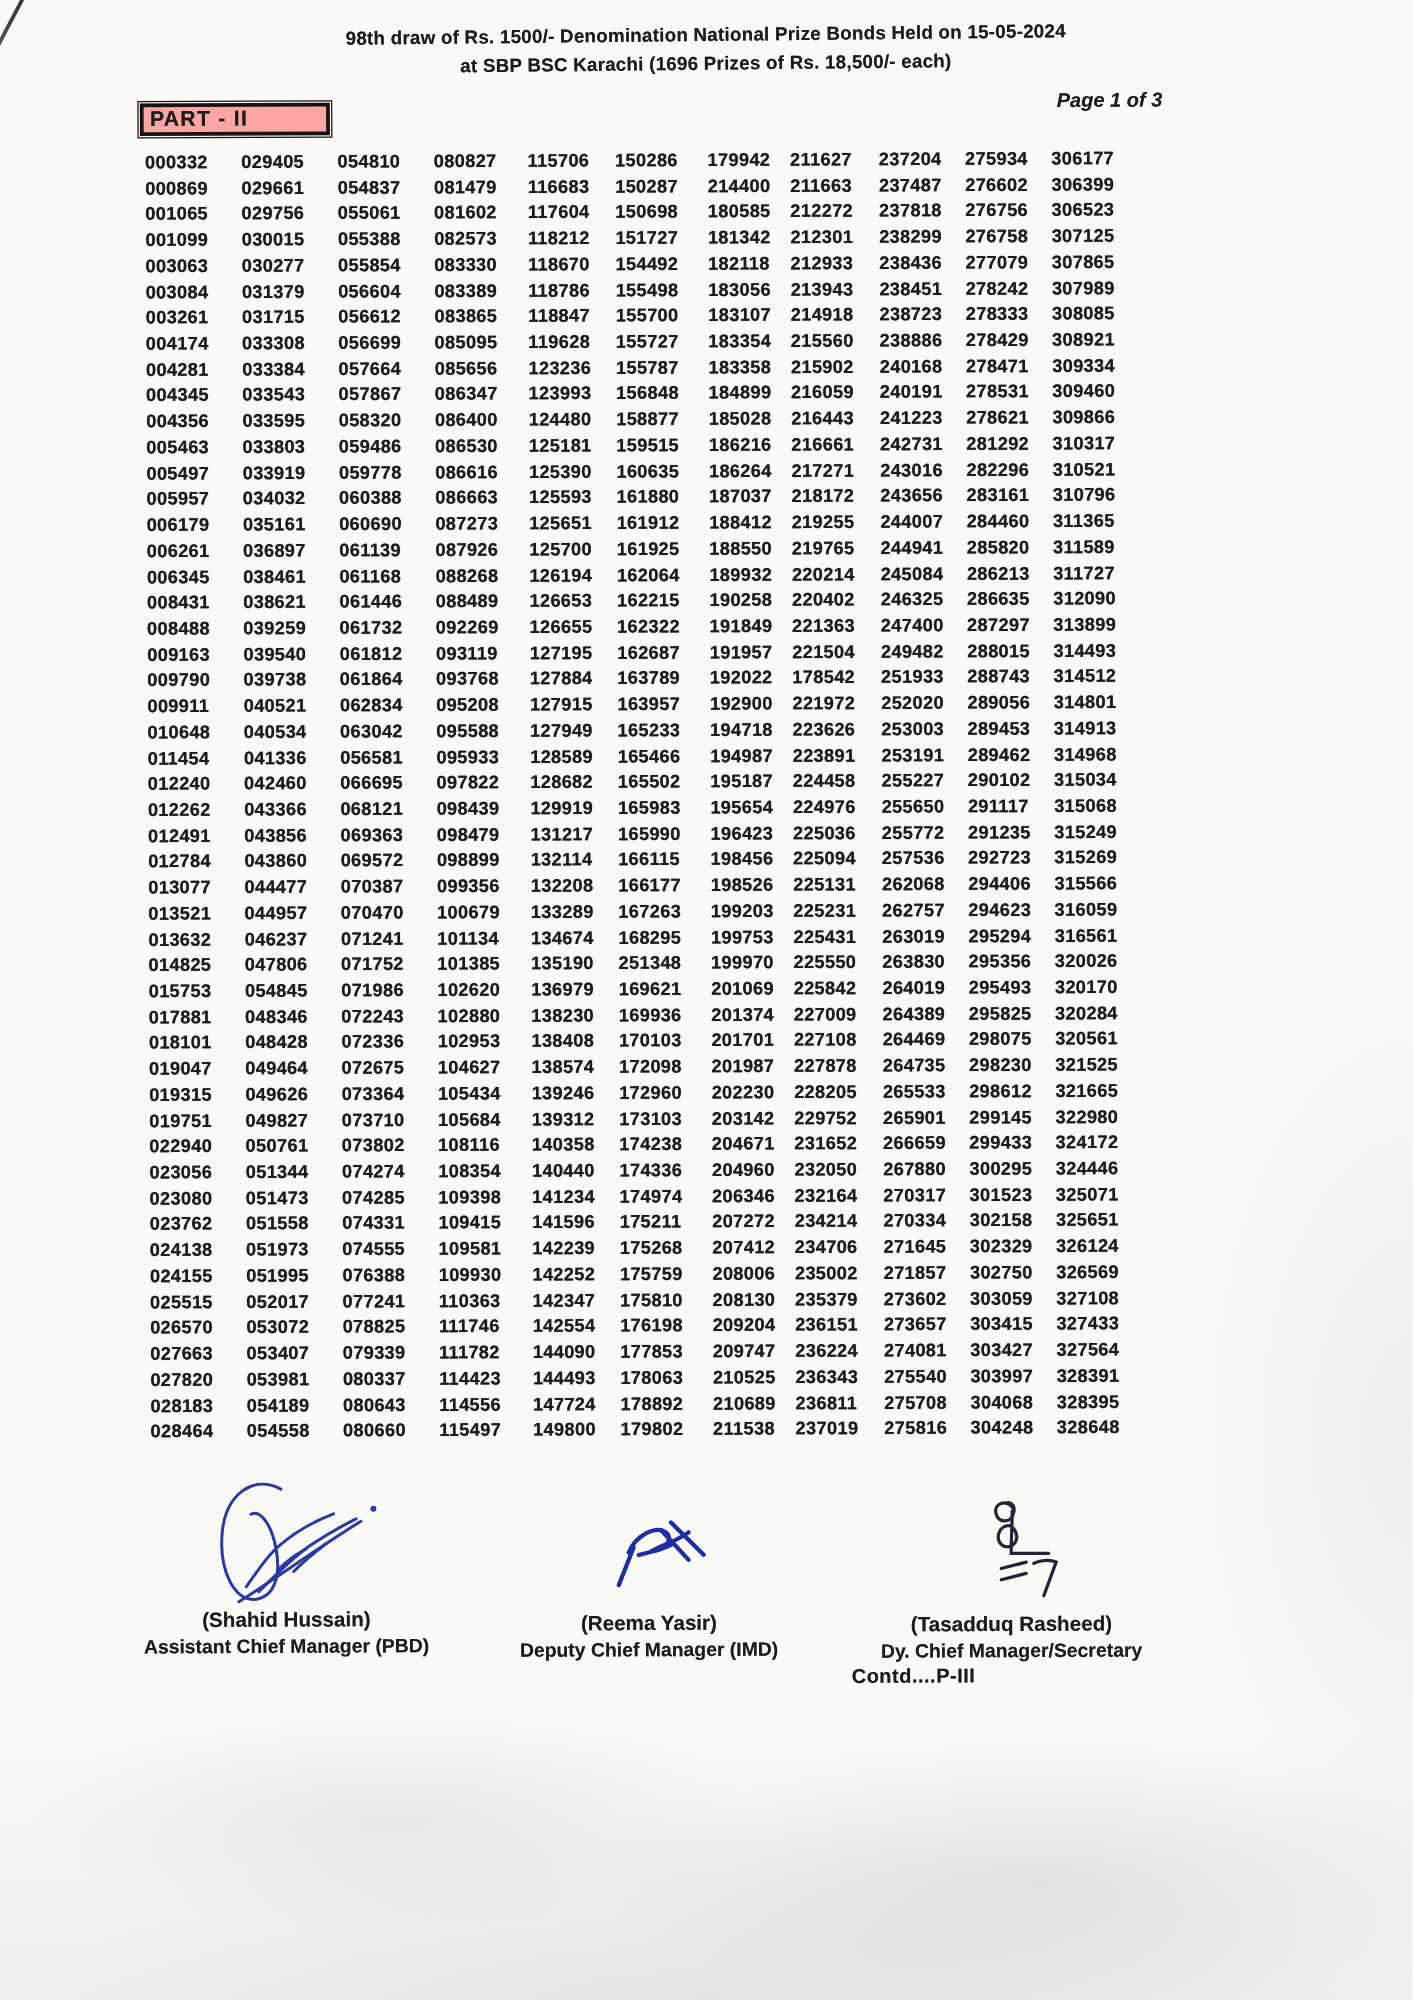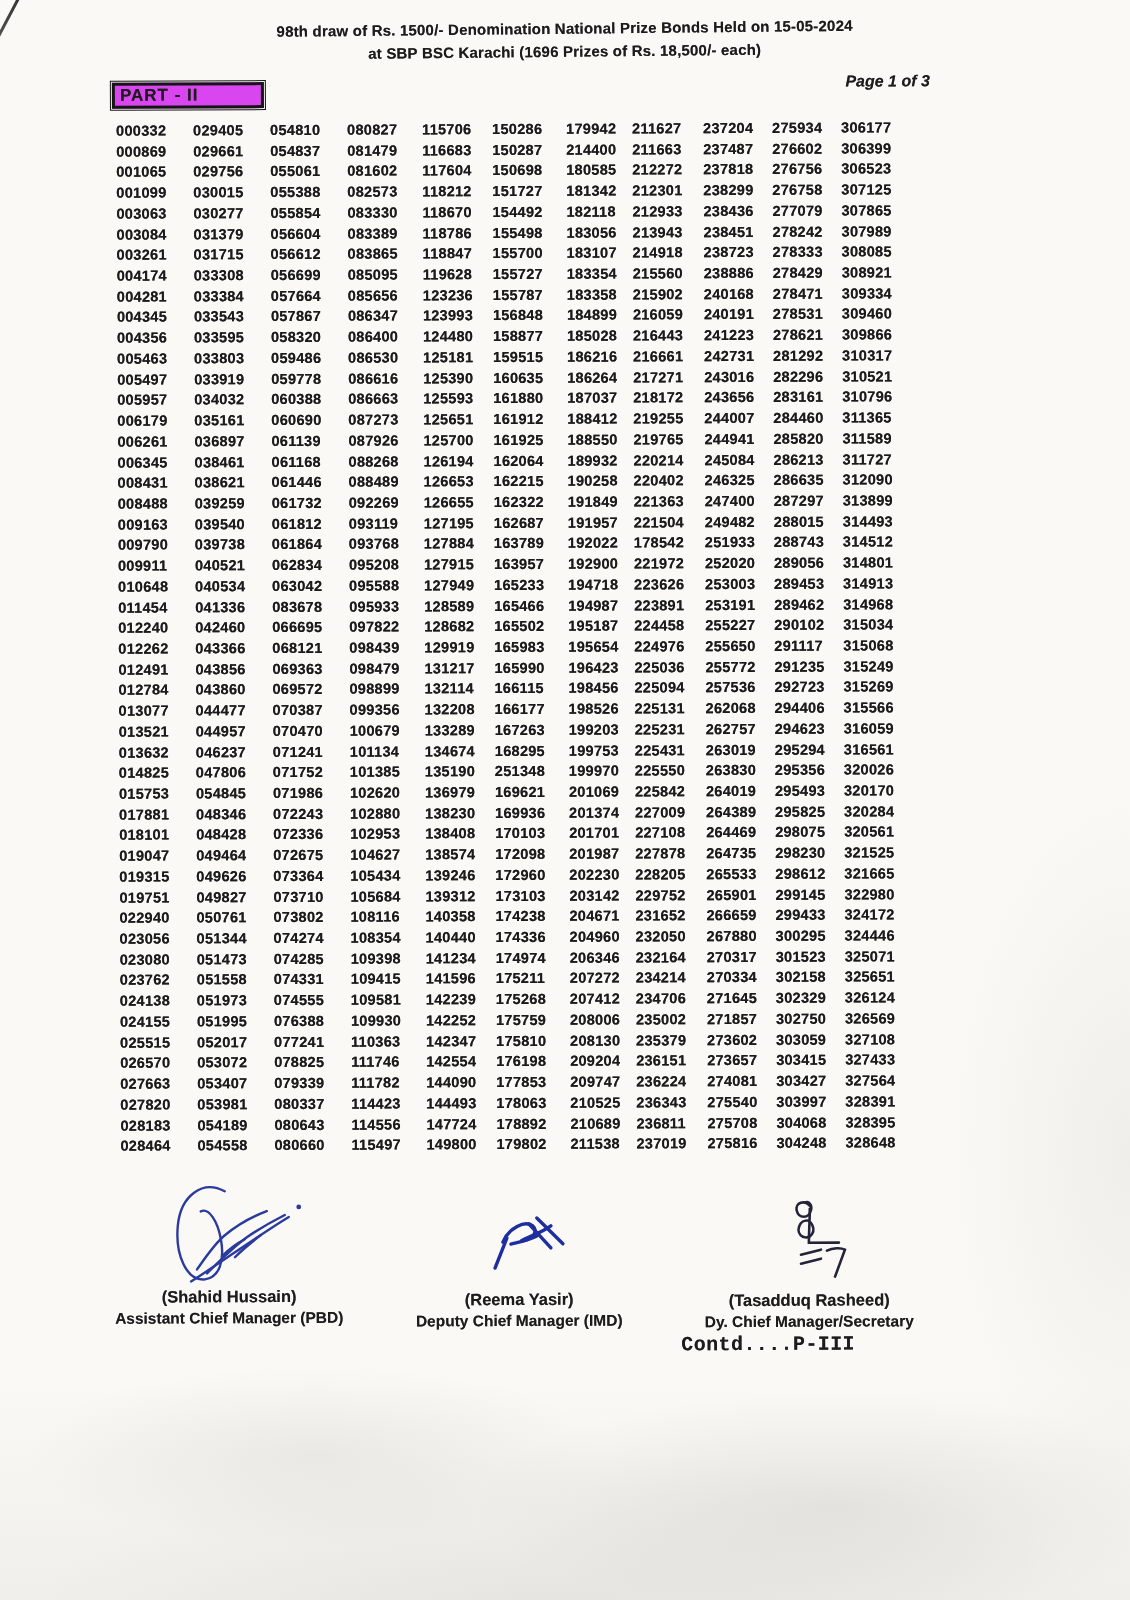--- a/index.html
+++ b/index.html
@@ -21,42 +21,42 @@
 
   .hdr{position:absolute;left:0;width:1130px;text-align:center;font-weight:700;font-size:15px;letter-spacing:.2px;transform:rotate(-0.35deg);text-shadow:0 0 .5px rgba(25,25,25,.7);}
   .hdr1{top:22px;}
   .hdr2{top:45px;}
 
   .pagelabel{position:absolute;right:200px;top:76px;font-weight:700;font-style:italic;font-size:16px;text-shadow:0 0 .5px rgba(25,25,25,.6);}
 
   .partbox{
     position:absolute;left:112px;top:83px;width:141px;height:20px;
     border:3px solid #141414;outline:1px solid #141414;outline-offset:1px;
-    display:flex;align-items:center;padding-left:5px;background:#d946ef;
+    display:flex;align-items:center;padding-left:5px;background:#fca5a5;
     font-weight:700;font-size:17px;letter-spacing:1px;text-shadow:0 0 .5px rgba(25,25,25,.7);
   }
 
   .tbl{
     position:absolute;left:116px;top:121px;
     display:grid;
     grid-template-columns:77px 77px 77px 75px 70px 74px 66px 71px 69px 69px 65px;
     grid-auto-rows:20.72px;
   }
   .trow{display:contents;}
   .tcell{
     font-weight:700;font-size:14.6px;line-height:20.72px;letter-spacing:.25px;
     color:#1b1b1b;text-shadow:0 0 .55px rgba(20,20,20,.75);
     white-space:nowrap;
   }
 
   .sig-svg{position:absolute;}
   .sigblock{position:absolute;text-align:center;font-weight:700;text-shadow:0 0 .5px rgba(25,25,25,.6);}
   .signame{font-size:16.5px;margin-bottom:3px;}
   .sigtitle{font-size:15.5px;}
-  .contd{position:absolute;left:676px;top:1336px;font-weight:700;font-size:20px;letter-spacing:.4px;text-shadow:0 0 .5px rgba(25,25,25,.6);font-family:Liberation Mono, monospace;}
+  .contd{position:absolute;left:676px;top:1336px;font-weight:700;font-size:16px;letter-spacing:.4px;text-shadow:0 0 .5px rgba(25,25,25,.6);}
 
   .shadow-band{position:absolute;pointer-events:none;}
 </style>
 </head>
 <body>
 
 <div class="page">
 
   <div class="crease"></div>
 
@@ -86,21 +86,21 @@
       <div class="trow"><span class="tcell">005957</span><span class="tcell">034032</span><span class="tcell">060388</span><span class="tcell">086663</span><span class="tcell">125593</span><span class="tcell">161880</span><span class="tcell">187037</span><span class="tcell">218172</span><span class="tcell">243656</span><span class="tcell">283161</span><span class="tcell">310796</span></div>
       <div class="trow"><span class="tcell">006179</span><span class="tcell">035161</span><span class="tcell">060690</span><span class="tcell">087273</span><span class="tcell">125651</span><span class="tcell">161912</span><span class="tcell">188412</span><span class="tcell">219255</span><span class="tcell">244007</span><span class="tcell">284460</span><span class="tcell">311365</span></div>
       <div class="trow"><span class="tcell">006261</span><span class="tcell">036897</span><span class="tcell">061139</span><span class="tcell">087926</span><span class="tcell">125700</span><span class="tcell">161925</span><span class="tcell">188550</span><span class="tcell">219765</span><span class="tcell">244941</span><span class="tcell">285820</span><span class="tcell">311589</span></div>
       <div class="trow"><span class="tcell">006345</span><span class="tcell">038461</span><span class="tcell">061168</span><span class="tcell">088268</span><span class="tcell">126194</span><span class="tcell">162064</span><span class="tcell">189932</span><span class="tcell">220214</span><span class="tcell">245084</span><span class="tcell">286213</span><span class="tcell">311727</span></div>
       <div class="trow"><span class="tcell">008431</span><span class="tcell">038621</span><span class="tcell">061446</span><span class="tcell">088489</span><span class="tcell">126653</span><span class="tcell">162215</span><span class="tcell">190258</span><span class="tcell">220402</span><span class="tcell">246325</span><span class="tcell">286635</span><span class="tcell">312090</span></div>
       <div class="trow"><span class="tcell">008488</span><span class="tcell">039259</span><span class="tcell">061732</span><span class="tcell">092269</span><span class="tcell">126655</span><span class="tcell">162322</span><span class="tcell">191849</span><span class="tcell">221363</span><span class="tcell">247400</span><span class="tcell">287297</span><span class="tcell">313899</span></div>
       <div class="trow"><span class="tcell">009163</span><span class="tcell">039540</span><span class="tcell">061812</span><span class="tcell">093119</span><span class="tcell">127195</span><span class="tcell">162687</span><span class="tcell">191957</span><span class="tcell">221504</span><span class="tcell">249482</span><span class="tcell">288015</span><span class="tcell">314493</span></div>
       <div class="trow"><span class="tcell">009790</span><span class="tcell">039738</span><span class="tcell">061864</span><span class="tcell">093768</span><span class="tcell">127884</span><span class="tcell">163789</span><span class="tcell">192022</span><span class="tcell">178542</span><span class="tcell">251933</span><span class="tcell">288743</span><span class="tcell">314512</span></div>
       <div class="trow"><span class="tcell">009911</span><span class="tcell">040521</span><span class="tcell">062834</span><span class="tcell">095208</span><span class="tcell">127915</span><span class="tcell">163957</span><span class="tcell">192900</span><span class="tcell">221972</span><span class="tcell">252020</span><span class="tcell">289056</span><span class="tcell">314801</span></div>
       <div class="trow"><span class="tcell">010648</span><span class="tcell">040534</span><span class="tcell">063042</span><span class="tcell">095588</span><span class="tcell">127949</span><span class="tcell">165233</span><span class="tcell">194718</span><span class="tcell">223626</span><span class="tcell">253003</span><span class="tcell">289453</span><span class="tcell">314913</span></div>
-      <div class="trow"><span class="tcell">011454</span><span class="tcell">041336</span><span class="tcell">083678</span><span class="tcell">095933</span><span class="tcell">128589</span><span class="tcell">165466</span><span class="tcell">194987</span><span class="tcell">223891</span><span class="tcell">253191</span><span class="tcell">289462</span><span class="tcell">314968</span></div>
+      <div class="trow"><span class="tcell">011454</span><span class="tcell">041336</span><span class="tcell">056581</span><span class="tcell">095933</span><span class="tcell">128589</span><span class="tcell">165466</span><span class="tcell">194987</span><span class="tcell">223891</span><span class="tcell">253191</span><span class="tcell">289462</span><span class="tcell">314968</span></div>
       <div class="trow"><span class="tcell">012240</span><span class="tcell">042460</span><span class="tcell">066695</span><span class="tcell">097822</span><span class="tcell">128682</span><span class="tcell">165502</span><span class="tcell">195187</span><span class="tcell">224458</span><span class="tcell">255227</span><span class="tcell">290102</span><span class="tcell">315034</span></div>
       <div class="trow"><span class="tcell">012262</span><span class="tcell">043366</span><span class="tcell">068121</span><span class="tcell">098439</span><span class="tcell">129919</span><span class="tcell">165983</span><span class="tcell">195654</span><span class="tcell">224976</span><span class="tcell">255650</span><span class="tcell">291117</span><span class="tcell">315068</span></div>
       <div class="trow"><span class="tcell">012491</span><span class="tcell">043856</span><span class="tcell">069363</span><span class="tcell">098479</span><span class="tcell">131217</span><span class="tcell">165990</span><span class="tcell">196423</span><span class="tcell">225036</span><span class="tcell">255772</span><span class="tcell">291235</span><span class="tcell">315249</span></div>
       <div class="trow"><span class="tcell">012784</span><span class="tcell">043860</span><span class="tcell">069572</span><span class="tcell">098899</span><span class="tcell">132114</span><span class="tcell">166115</span><span class="tcell">198456</span><span class="tcell">225094</span><span class="tcell">257536</span><span class="tcell">292723</span><span class="tcell">315269</span></div>
       <div class="trow"><span class="tcell">013077</span><span class="tcell">044477</span><span class="tcell">070387</span><span class="tcell">099356</span><span class="tcell">132208</span><span class="tcell">166177</span><span class="tcell">198526</span><span class="tcell">225131</span><span class="tcell">262068</span><span class="tcell">294406</span><span class="tcell">315566</span></div>
       <div class="trow"><span class="tcell">013521</span><span class="tcell">044957</span><span class="tcell">070470</span><span class="tcell">100679</span><span class="tcell">133289</span><span class="tcell">167263</span><span class="tcell">199203</span><span class="tcell">225231</span><span class="tcell">262757</span><span class="tcell">294623</span><span class="tcell">316059</span></div>
       <div class="trow"><span class="tcell">013632</span><span class="tcell">046237</span><span class="tcell">071241</span><span class="tcell">101134</span><span class="tcell">134674</span><span class="tcell">168295</span><span class="tcell">199753</span><span class="tcell">225431</span><span class="tcell">263019</span><span class="tcell">295294</span><span class="tcell">316561</span></div>
       <div class="trow"><span class="tcell">014825</span><span class="tcell">047806</span><span class="tcell">071752</span><span class="tcell">101385</span><span class="tcell">135190</span><span class="tcell">251348</span><span class="tcell">199970</span><span class="tcell">225550</span><span class="tcell">263830</span><span class="tcell">295356</span><span class="tcell">320026</span></div>
       <div class="trow"><span class="tcell">015753</span><span class="tcell">054845</span><span class="tcell">071986</span><span class="tcell">102620</span><span class="tcell">136979</span><span class="tcell">169621</span><span class="tcell">201069</span><span class="tcell">225842</span><span class="tcell">264019</span><span class="tcell">295493</span><span class="tcell">320170</span></div>
       <div class="trow"><span class="tcell">017881</span><span class="tcell">048346</span><span class="tcell">072243</span><span class="tcell">102880</span><span class="tcell">138230</span><span class="tcell">169936</span><span class="tcell">201374</span><span class="tcell">227009</span><span class="tcell">264389</span><span class="tcell">295825</span><span class="tcell">320284</span></div>

